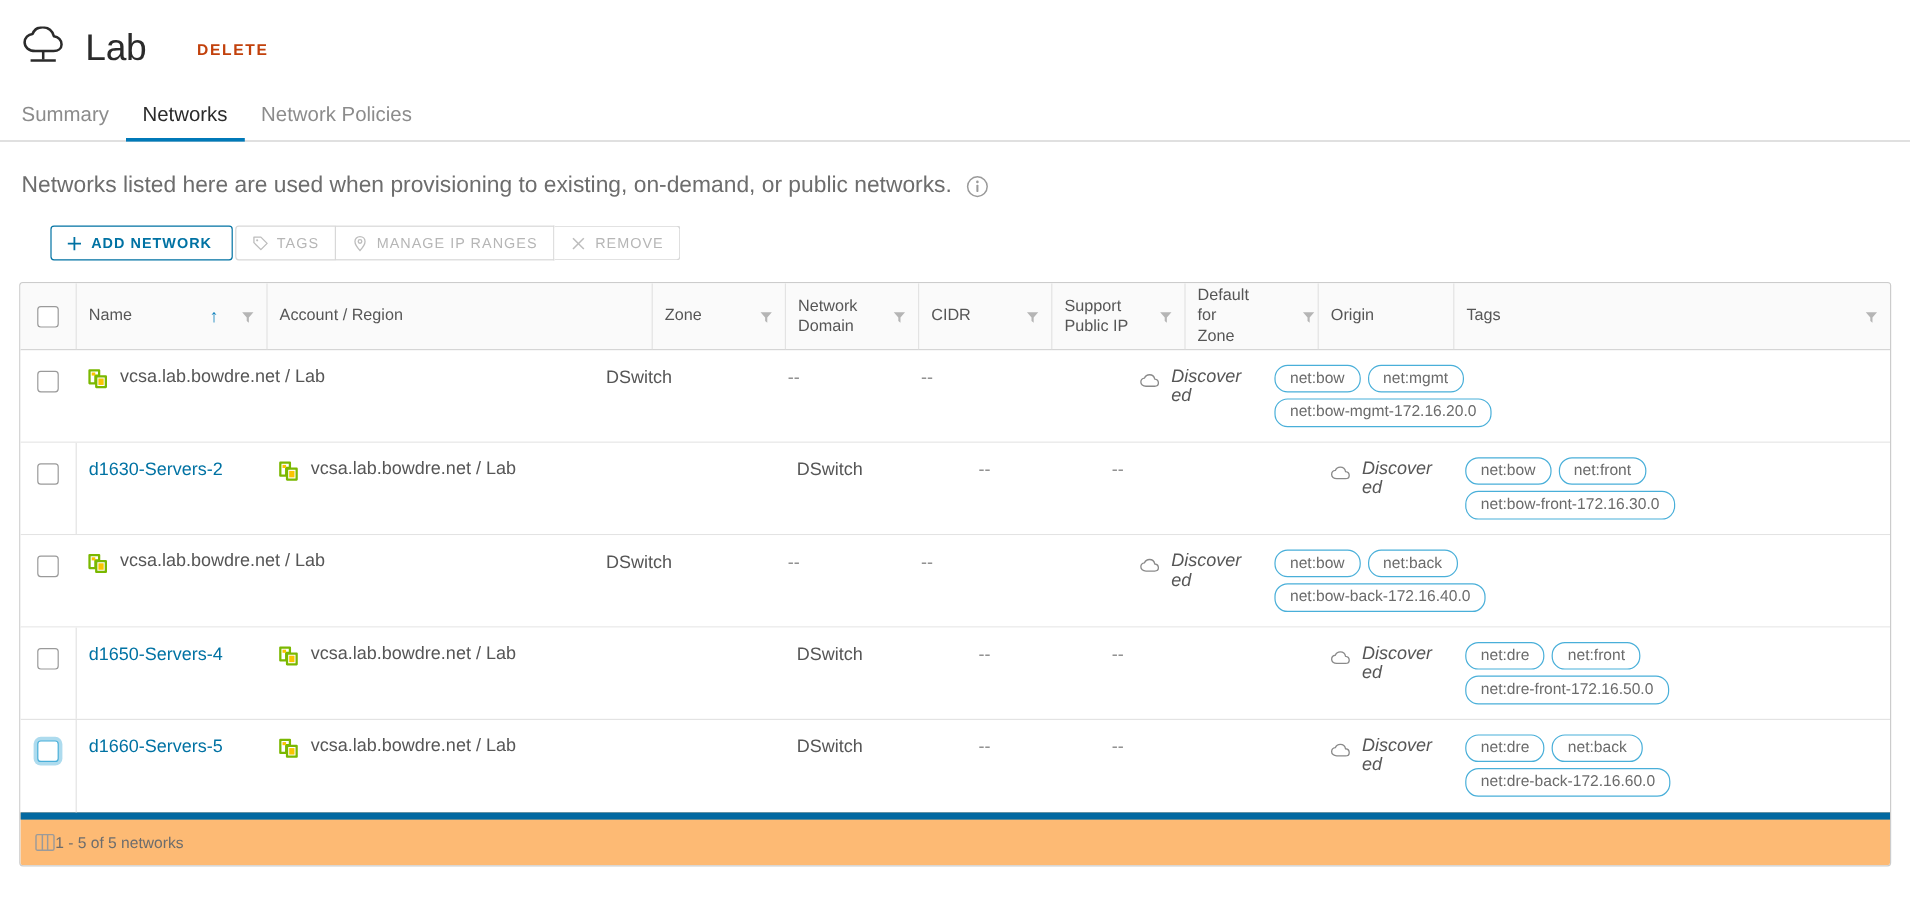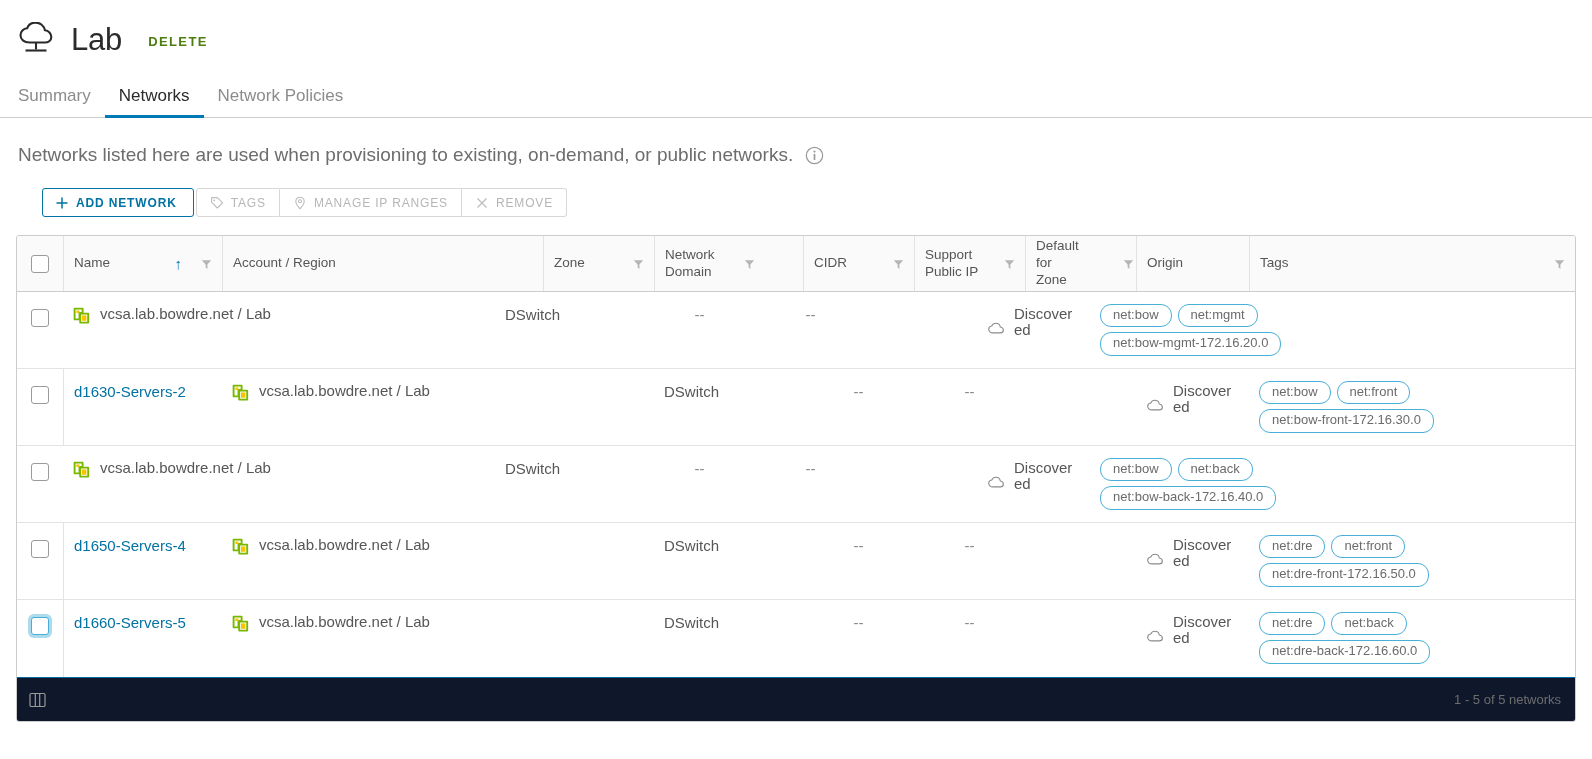--- a/index.html
+++ b/index.html
@@ -10,37 +10,37 @@
     font-family: "Liberation Sans", sans-serif;
     color: #565656;
     overflow: hidden;
   }
 
   
   .page-header {
     padding: 16px 0 0 18px;
     display: flex;
     align-items: center;
-    gap: 20px;
+    gap: 36px;
     height: 62px;
   }
   .title-block { display: flex; align-items: center; gap: 9px; }
   .cloud-icon { width: 44px; height: 34px; display: block; }
   .page-title {
     font-size: 31px;
     font-weight: 400;
     color: #2b2b2b;
     letter-spacing: -0.2px;
     line-height: 1;
   }
   .delete-link {
     font-size: 13px;
     font-weight: 600;
     letter-spacing: 1.4px;
-    color: #4d7c0f;
+    color: #c2410c;
     text-transform: uppercase;
     cursor: pointer;
     margin-left: 6px;
     margin-top: 4px;
   }
 
   
   .tabbar {
     display: flex;
     align-items: flex-end;
@@ -193,22 +193,23 @@
     align-items: flex-start;
     gap: 9px;
     line-height: 1.1;
   }
   .vc-icon { width: 18px; height: 18px; display: block; flex: 0 0 auto; margin-top: 1px; }
   .dash { color: #8a8a8a; }
   .center { justify-content: center; }
 
   .origin {
     display: flex;
-    align-items: flex-end;
+    align-items: flex-start;
     gap: 8px;
+    font-style: italic;
   }
   .cloud-sm { width: 19px; height: 19px; display: block; flex: 0 0 auto; margin-top: 2px; }
   .origin-text { line-height: 1.05; max-width: 62px; word-break: break-all; }
 
   .tags-wrap {
     display: flex;
     flex-wrap: wrap;
     gap: 5px 6px;
     padding-top: 12px;
     align-content: flex-start;
@@ -223,37 +224,36 @@
     background: #fff;
     white-space: nowrap;
     line-height: 1.25;
     cursor: pointer;
   }
 
   
   .grid-footer {
     display: flex;
     align-items: center;
-    justify-content: space-between;
-    background: #0f172a;
-    border-top: 1px solid #0369a1;
+    background: #fdba74;
+    border-top: 6px solid #0369a1;
     height: 44px;
     padding: 0 14px 0 12px;
     font-size: 13px;
     color: #6d6d6d;
   }
   .panel-icon { width: 17px; height: 16px; display: block; cursor: pointer; }
 
   
   .c-cb     { width: 46px;  flex: 0 0 46px; }
   .c-name   { width: 159px; flex: 0 0 159px; }
   .c-acct   { width: 321px; flex: 0 0 321px; }
   .c-zone   { width: 111px; flex: 0 0 111px; }
   .c-ndom   { width: 111px; flex: 0 0 111px; }
-  .c-cidr   { width: 111px; flex: 0 0 111px; margin-left: 38px; }
+  .c-cidr   { width: 111px; flex: 0 0 111px; }
   .c-pubip  { width: 111px; flex: 0 0 111px; }
   .c-defz   { width: 111px; flex: 0 0 111px; gap: 44px; }
   .c-origin { width: 113px; flex: 0 0 113px; }
   .c-tags   { flex: 1 1 auto; }
 </style>
 </head>
 <body>
 
 <div class="page-header">
   <div class="title-block">

